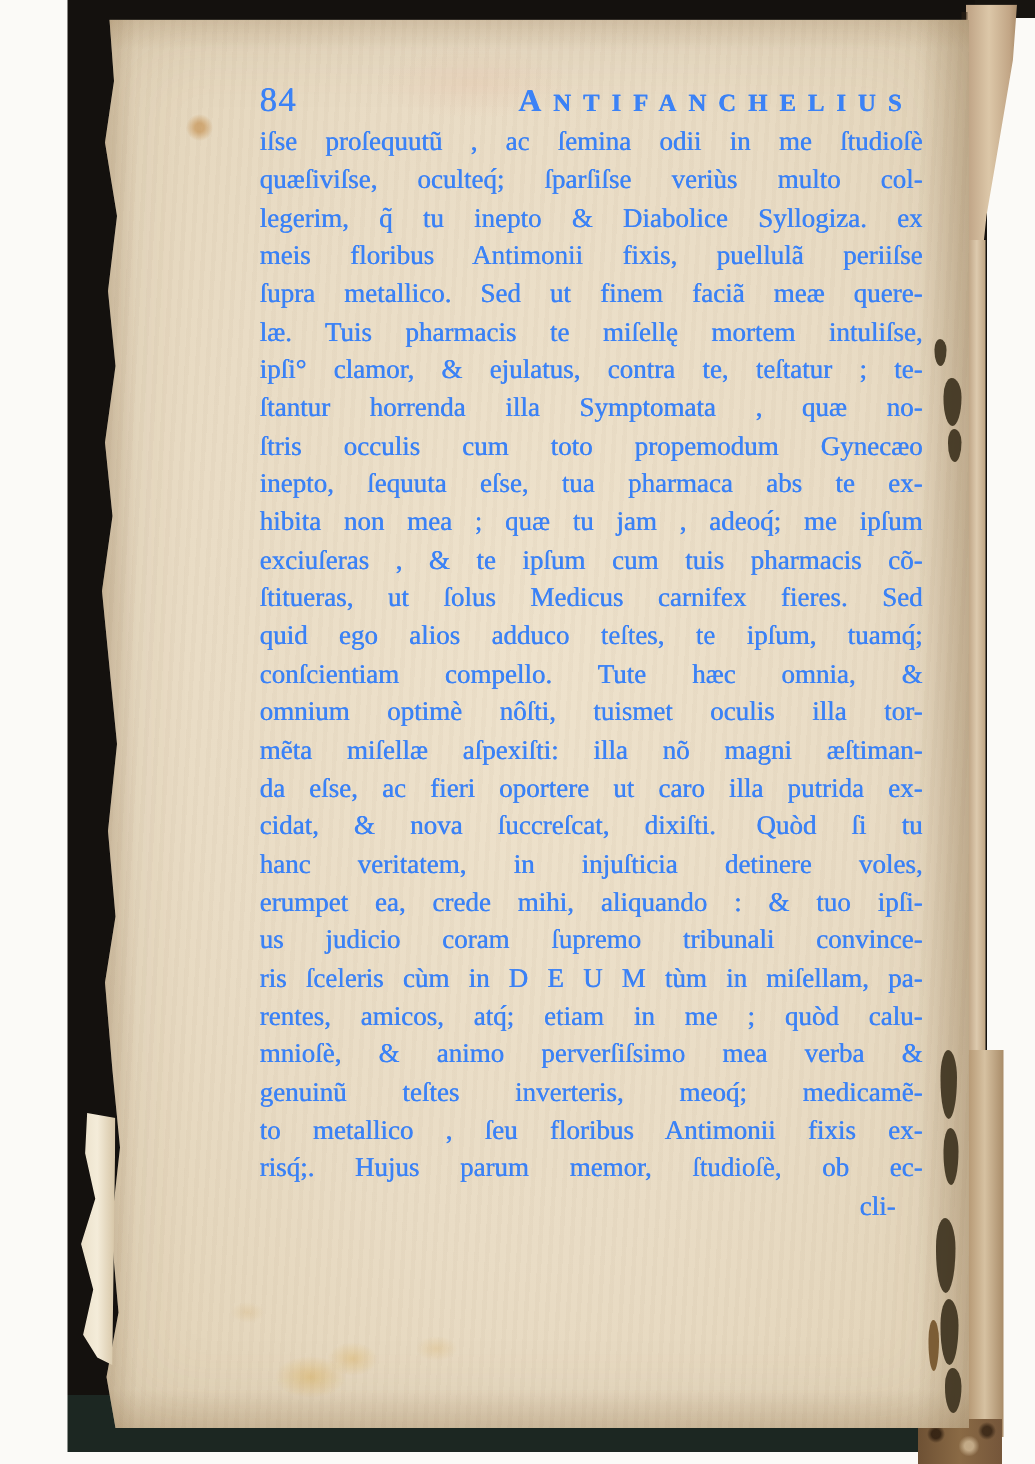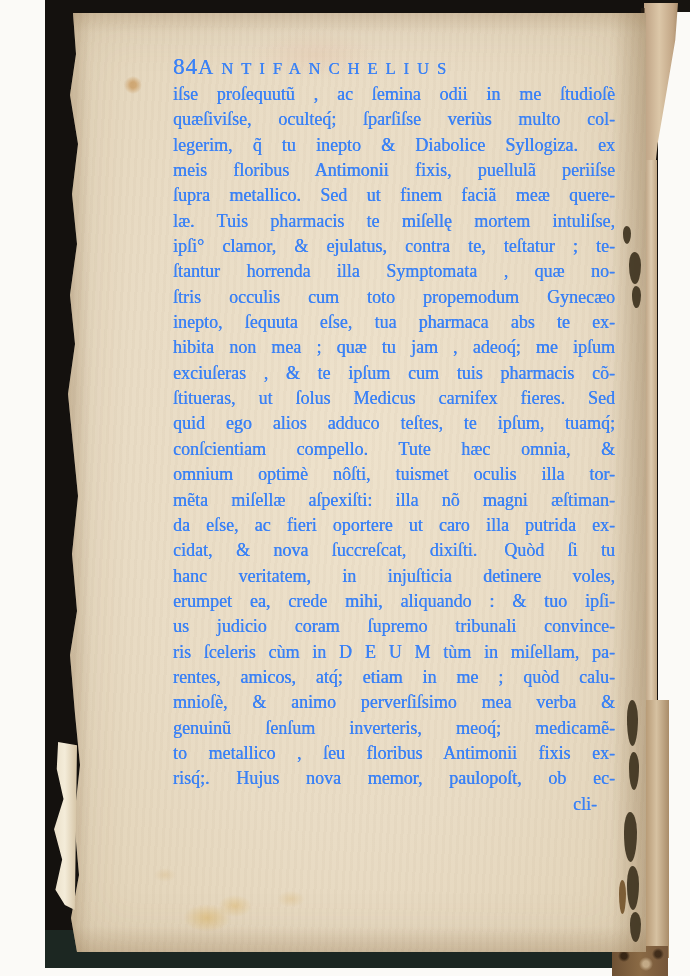--- a/index.html
+++ b/index.html
@@ -77,22 +77,22 @@
   .blot{background:#3e3320;border-radius:46% 54% 50% 50%/38% 40% 60% 56%;opacity:.92;}
   .blot.brown{background:#77572f;opacity:.95;}
 
   
   .textcol{color:#3b82f6;text-shadow:.3px 0 0 currentColor;}
   .header-row{
     left:173px;top:54px;width:442px;display:flex;align-items:baseline;
   }
   .page-number{font-size:23px;letter-spacing:1px;}
   .running-title{
-    flex:1;text-align:left;font-size:16.5px;letter-spacing:8px;
-    padding-right:6px;white-space:nowrap;
+    flex:1;text-align:right;font-size:16.5px;letter-spacing:8px;
+    padding-right:6px;white-space:nowrap;font-weight:bold;
   }
   .running-title::first-letter{font-size:21px;}
   .body-text{
     left:173px;top:82px;width:442px;
     font-size:18px;line-height:25.35px;font-family:Liberation Serif, serif;
   }
   .tline{
     height:25.35px;overflow:hidden;
     text-align:justify;text-align-last:justify;
     white-space:pre-wrap;
@@ -148,17 +148,17 @@
     <div class="tline">omnium optimè nôſti, tuismet oculis illa tor-</div>
     <div class="tline">mẽta miſellæ aſpexiſti: illa nõ magni æſtiman-</div>
     <div class="tline">da eſse, ac fieri oportere ut caro illa putrida ex-</div>
     <div class="tline">cidat, &amp; nova ſuccreſcat, dixiſti.  Quòd ſi tu</div>
     <div class="tline">hanc veritatem, in injuſticia detinere voles,</div>
     <div class="tline">erumpet ea, crede mihi, aliquando : &amp; tuo ipſi-</div>
     <div class="tline">us judicio coram ſupremo tribunali convince-</div>
     <div class="tline">ris ſceleris cùm in D E U M tùm in miſellam, pa-</div>
     <div class="tline">rentes, amicos, atq́; etiam in me ; quòd calu-</div>
     <div class="tline">mnioſè, &amp; animo perverſiſsimo mea verba &amp;</div>
-    <div class="tline">genuinũ ſenſum inverteris, meoq́; medicamẽ-</div>
+    <div class="tline">genuinũ teſtes inverteris, meoq́; medicamẽ-</div>
     <div class="tline">to metallico , ſeu floribus Antimonii fixis ex-</div>
-    <div class="tline">risq́;. Hujus nova memor, paulopoſt, ob ec-</div>
+    <div class="tline">risq́;. Hujus parum memor, ſtudioſè, ob ec-</div>
     <div class="catchword">cli-</div>
   </div>
 
 </body></html>

